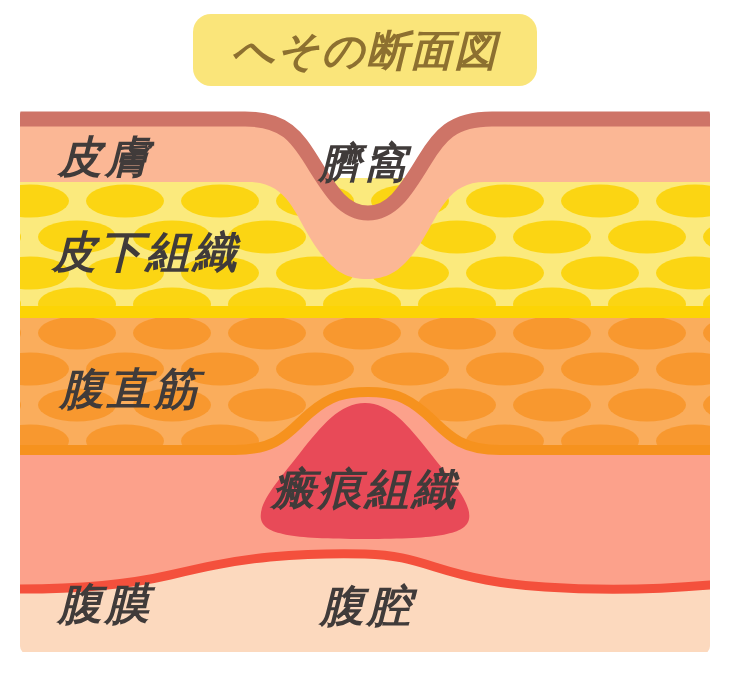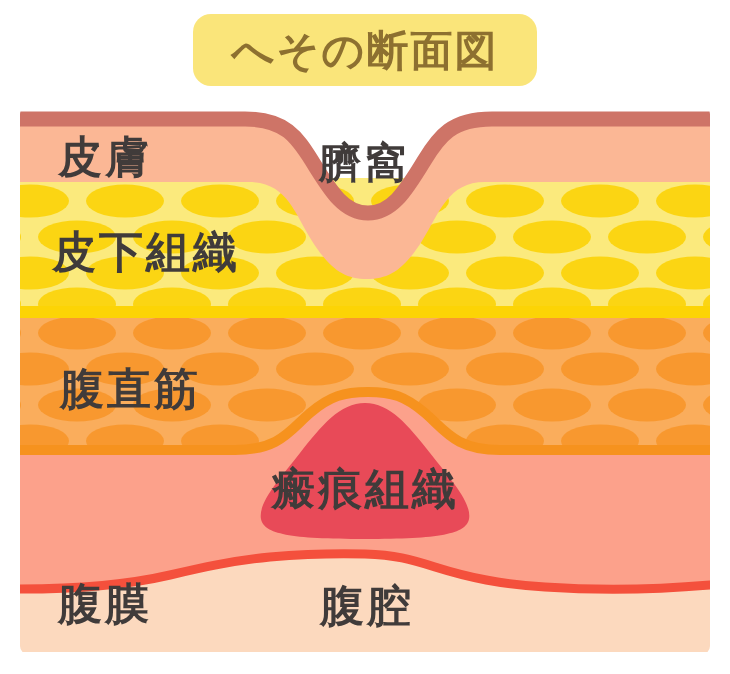--- a/index.html
+++ b/index.html
@@ -8,20 +8,21 @@
     background: #ffffff;
     width: 730px;
     height: 674px;
     overflow: hidden;
     font-family: "DejaVu Sans", "Liberation Sans", sans-serif;
   }
   #stage {
     position: relative;
     width: 730px;
     height: 674px;
+    font-style: italic;
   }
   svg text {
     font-family: "DejaVu Sans", "Liberation Sans", sans-serif;
     font-weight: bold;
   }
 </style>
 </head>
 <body>
 
 <div id="stage">

